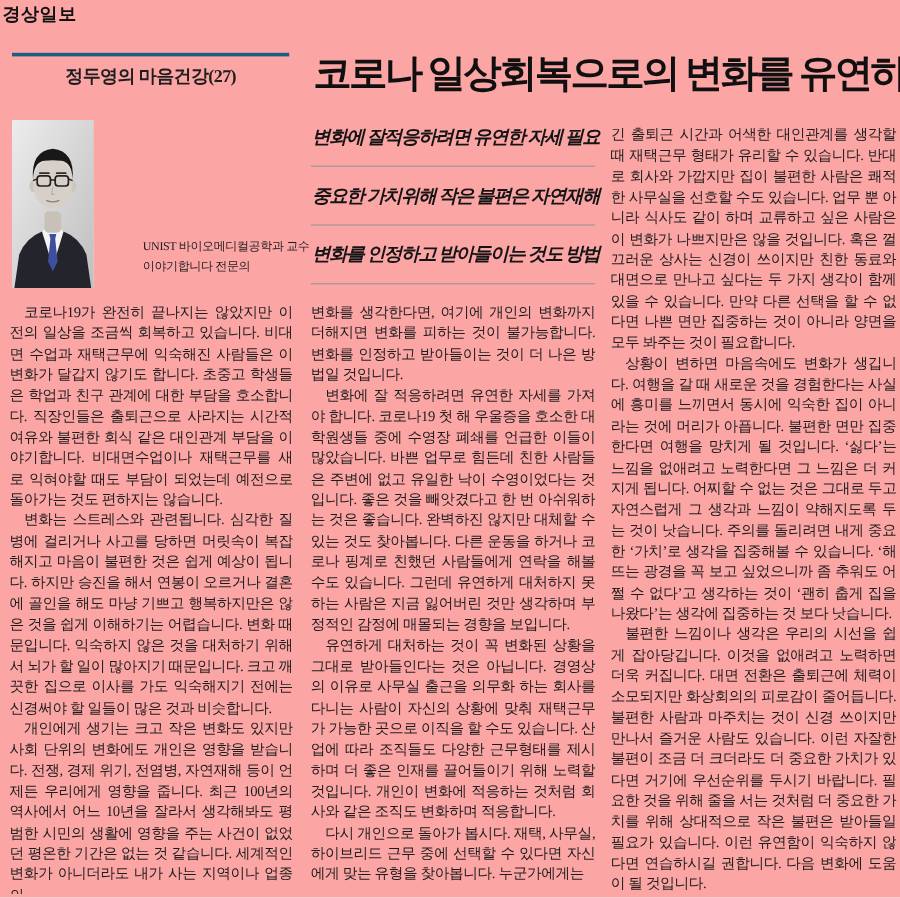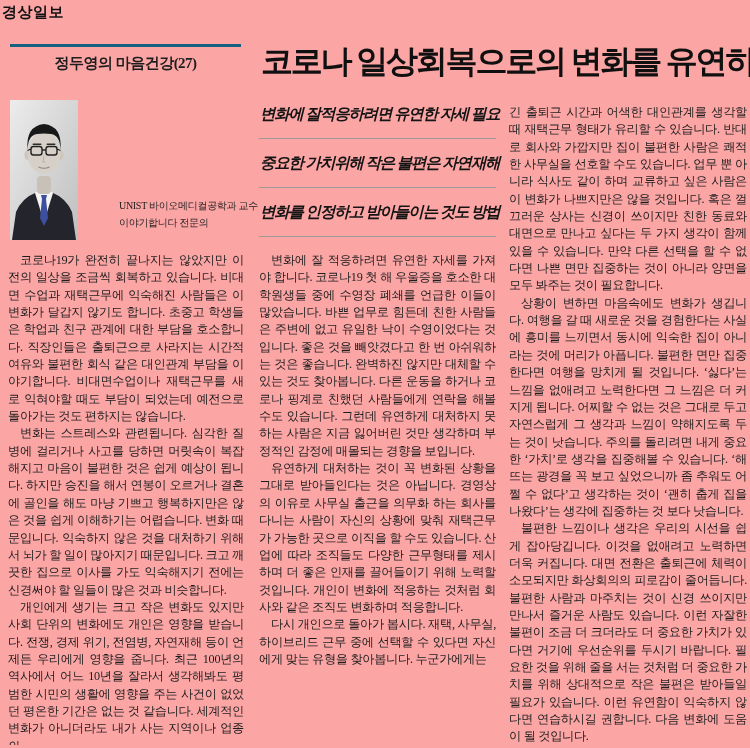--- a/index.html
+++ b/index.html
@@ -127,20 +127,21 @@
     <div class="subhead">변화를 인정하고 받아들이는 것도 방법</div>
   </div>
 
   <div class="col col1">
     <p class="indent">코로나19가 완전히 끝나지는 않았지만 이전의 일상을 조금씩 회복하고 있습니다. 비대면 수업과 재택근무에 익숙해진 사람들은 이 변화가 달갑지 않기도 합니다. 초중고 학생들은 학업과 친구 관계에 대한 부담을 호소합니다. 직장인들은 출퇴근으로 사라지는 시간적 여유와 불편한 회식 같은 대인관계 부담을 이야기합니다. 비대면수업이나 재택근무를 새로 익혀야할 때도 부담이 되었는데 예전으로 돌아가는 것도 편하지는 않습니다.</p>
     <p class="indent">변화는 스트레스와 관련됩니다. 심각한 질병에 걸리거나 사고를 당하면 머릿속이 복잡해지고 마음이 불편한 것은 쉽게 예상이 됩니다. 하지만 승진을 해서 연봉이 오르거나 결혼에 골인을 해도 마냥 기쁘고 행복하지만은 않은 것을 쉽게 이해하기는 어렵습니다. 변화 때문입니다. 익숙하지 않은 것을 대처하기 위해서 뇌가 할 일이 많아지기 때문입니다. 크고 깨끗한 집으로 이사를 가도 익숙해지기 전에는 신경써야 할 일들이 많은 것과 비슷합니다.</p>
     <p class="indent">개인에게 생기는 크고 작은 변화도 있지만 사회 단위의 변화에도 개인은 영향을 받습니다. 전쟁, 경제 위기, 전염병, 자연재해 등이 언제든 우리에게 영향을 줍니다. 최근 100년의 역사에서 어느 10년을 잘라서 생각해봐도 평범한 시민의 생활에 영향을 주는 사건이 없었던 평온한 기간은 없는 것 같습니다. 세계적인 변화가 아니더라도 내가 사는 지역이나 업종의</p>
   </div>
 
   <div class="col col2">
+    <p>변화를 생각한다면, 여기에 개인의 변화까지 더해지면 변화를 피하는 것이 불가능합니다. 변화를 인정하고 받아들이는 것이 더 나은 방법일 것입니다.</p>
     <p class="indent">변화에 잘 적응하려면 유연한 자세를 가져야 합니다. 코로나19 첫 해 우울증을 호소한 대학원생들 중에 수영장 폐쇄를 언급한 이들이 많았습니다. 바쁜 업무로 힘든데 친한 사람들은 주변에 없고 유일한 낙이 수영이었다는 것입니다. 좋은 것을 빼앗겼다고 한 번 아쉬워하는 것은 좋습니다. 완벽하진 않지만 대체할 수 있는 것도 찾아봅니다. 다른 운동을 하거나 코로나 핑계로 친했던 사람들에게 연락을 해볼 수도 있습니다. 그런데 유연하게 대처하지 못하는 사람은 지금 잃어버린 것만 생각하며 부정적인 감정에 매몰되는 경향을 보입니다.</p>
     <p class="indent">유연하게 대처하는 것이 꼭 변화된 상황을 그대로 받아들인다는 것은 아닙니다. 경영상의 이유로 사무실 출근을 의무화 하는 회사를 다니는 사람이 자신의 상황에 맞춰 재택근무가 가능한 곳으로 이직을 할 수도 있습니다. 산업에 따라 조직들도 다양한 근무형태를 제시하며 더 좋은 인재를 끌어들이기 위해 노력할 것입니다. 개인이 변화에 적응하는 것처럼 회사와 같은 조직도 변화하며 적응합니다.</p>
     <p class="indent">다시 개인으로 돌아가 봅시다. 재택, 사무실, 하이브리드 근무 중에 선택할 수 있다면 자신에게 맞는 유형을 찾아봅니다. 누군가에게는</p>
   </div>
 
   <div class="col col3">
     <p>긴 출퇴근 시간과 어색한 대인관계를 생각할 때 재택근무 형태가 유리할 수 있습니다. 반대로 회사와 가깝지만 집이 불편한 사람은 쾌적한 사무실을 선호할 수도 있습니다. 업무 뿐 아니라 식사도 같이 하며 교류하고 싶은 사람은 이 변화가 나쁘지만은 않을 것입니다. 혹은 껄끄러운 상사는 신경이 쓰이지만 친한 동료와 대면으로 만나고 싶다는 두 가지 생각이 함께 있을 수 있습니다. 만약 다른 선택을 할 수 없다면 나쁜 면만 집중하는 것이 아니라 양면을 모두 봐주는 것이 필요합니다.</p>
     <p class="indent">상황이 변하면 마음속에도 변화가 생깁니다. 여행을 갈 때 새로운 것을 경험한다는 사실에 흥미를 느끼면서 동시에 익숙한 집이 아니라는 것에 머리가 아픕니다. 불편한 면만 집중한다면 여행을 망치게 될 것입니다. ‘싫다’는 느낌을 없애려고 노력한다면 그 느낌은 더 커지게 됩니다. 어찌할 수 없는 것은 그대로 두고 자연스럽게 그 생각과 느낌이 약해지도록 두는 것이 낫습니다. 주의를 돌리려면 내게 중요한 ‘가치’로 생각을 집중해볼 수 있습니다. ‘해 뜨는 광경을 꼭 보고 싶었으니까 좀 추워도 어쩔 수 없다’고 생각하는 것이 ‘괜히 춥게 집을 나왔다’는 생각에 집중하는 것 보다 낫습니다.</p>
     <p class="indent">불편한 느낌이나 생각은 우리의 시선을 쉽게 잡아당깁니다. 이것을 없애려고 노력하면 더욱 커집니다. 대면 전환은 출퇴근에 체력이 소모되지만 화상회의의 피로감이 줄어듭니다. 불편한 사람과 마주치는 것이 신경 쓰이지만 만나서 즐거운 사람도 있습니다. 이런 자잘한 불편이 조금 더 크더라도 더 중요한 가치가 있다면 거기에 우선순위를 두시기 바랍니다. 필요한 것을 위해 줄을 서는 것처럼 더 중요한 가치를 위해 상대적으로 작은 불편은 받아들일 필요가 있습니다. 이런 유연함이 익숙하지 않다면 연습하시길 권합니다. 다음 변화에 도움이 될 것입니다.</p>
   </div>

